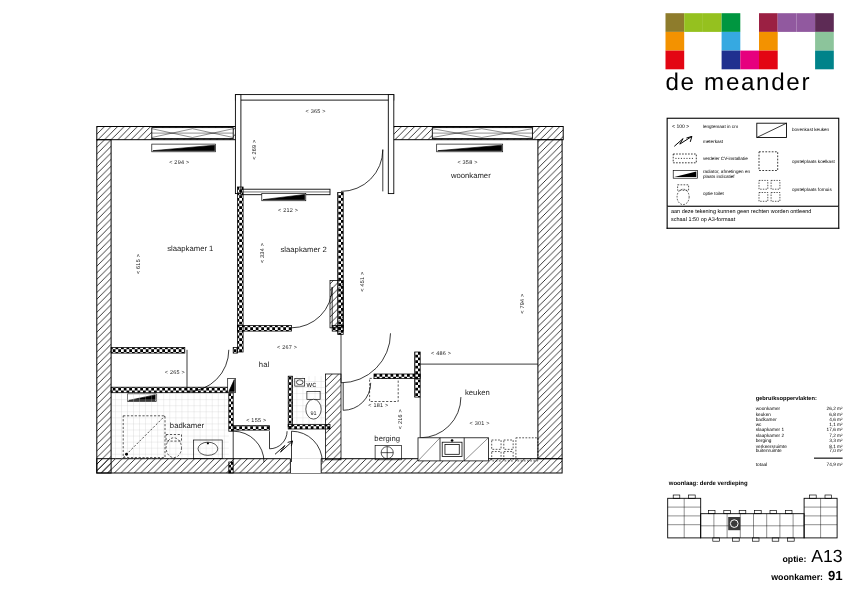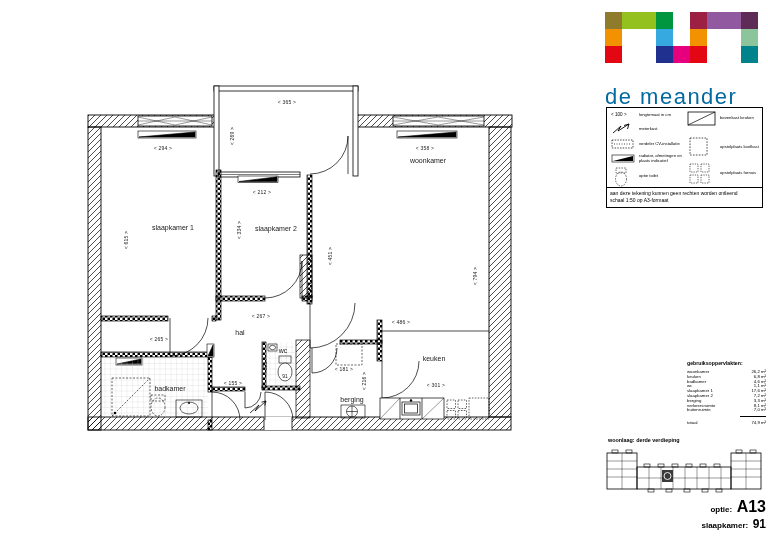--- a/index.html
+++ b/index.html
@@ -11,21 +11,21 @@
   .plab { position:absolute; transform:translate(-50%,-50%); white-space:nowrap; color:#1a1a1a; }
   .room  { font-size:7px; }
   .pdim  { font-size:5px; letter-spacing:.2px; }
   .vert  { transform:translate(-50%,-50%) rotate(-90deg); }
   .doornum { font-size:5px; }
 
   
   .rp { position:absolute; }
   #logo-grid { left:605px; top:12px; display:grid; grid-template-columns:repeat(9,17px); grid-auto-rows:17px; }
   .logo-cell { width:17px; height:17px; }
-  #logo-text { left:605px; top:62px; width:158px; font-size:22px; color:#0369a1; letter-spacing:1.5px;margin-top:22px; }
+  #logo-text { left:605px; top:62px; width:158px; font-size:22px; color:#000000; letter-spacing:1.5px; }
 
   #legend-box { left:606px; top:107px; width:157px; height:81px; border:1px solid #000; }
   #note-box   { left:606px; top:188px; width:157px; height:20px; border:1px solid #000; border-top:none; padding:2px 3px 0 3px; }
   .note-line  { font-size:5px; line-height:6.5px; white-space:nowrap; }
   .leg-label { position:absolute; font-size:4.2px; line-height:4.8px; white-space:nowrap; color:#000; }
   .leg-label.wrap { white-space:normal; width:46px; }
   .leg-sym { position:absolute; }
   .leg-dimtext { font-size:4.6px; white-space:nowrap; }
 
   #areas { left:687px; top:360px; width:79px; }
@@ -33,21 +33,21 @@
   .arow { display:flex; justify-content:space-between; font-size:4.3px; line-height:4.8px; }
   .aval { text-align:right; }
   #total-row { margin-top:4px; }
   #total-line { margin-top:3px; width:26px; margin-left:53px; border-top:1px solid #000; }
 
   #floor-label { left:608px; top:437px; font-size:5.4px; font-weight:bold; }
   #building { left:604px; top:447px; }
 
   #type-block { right:2px; top:498px; position:absolute; text-align:right; }
   .t-small { font-size:8px; font-weight:bold; }
-  .t-big   { font-size:16px; font-weight:bold; }
+  .t-big   { font-size:16px; font-weight:normal; }
   .t-mid   { font-size:12px; font-weight:bold; }
   #type-line2 { margin-top:-2px; }
 </style>
 </head>
 <body>
 
 <div id="page">
 
   <svg width="600" height="541" viewBox="0 0 600 541" style="position:absolute;left:0;top:0">
     <defs>
@@ -369,18 +369,18 @@
     <rect x="58" y="23" width="11" height="12" fill="#3a3a3a"></rect>
     <circle cx="63.5" cy="29" r="3.5" fill="none" stroke="#fff" stroke-width="0.9"></circle>
   </svg>
 
   <div id="type-block">
     <div>
       <span class="t-small">optie:</span>
       <span class="t-big">A13</span>
     </div>
     <div id="type-line2">
-      <span class="t-small">slaapkamer:</span>
+      <span class="t-small">woonkamer:</span>
       <span class="t-mid">91</span>
     </div>
   </div>
 
 </div>
 
 </body></html>

